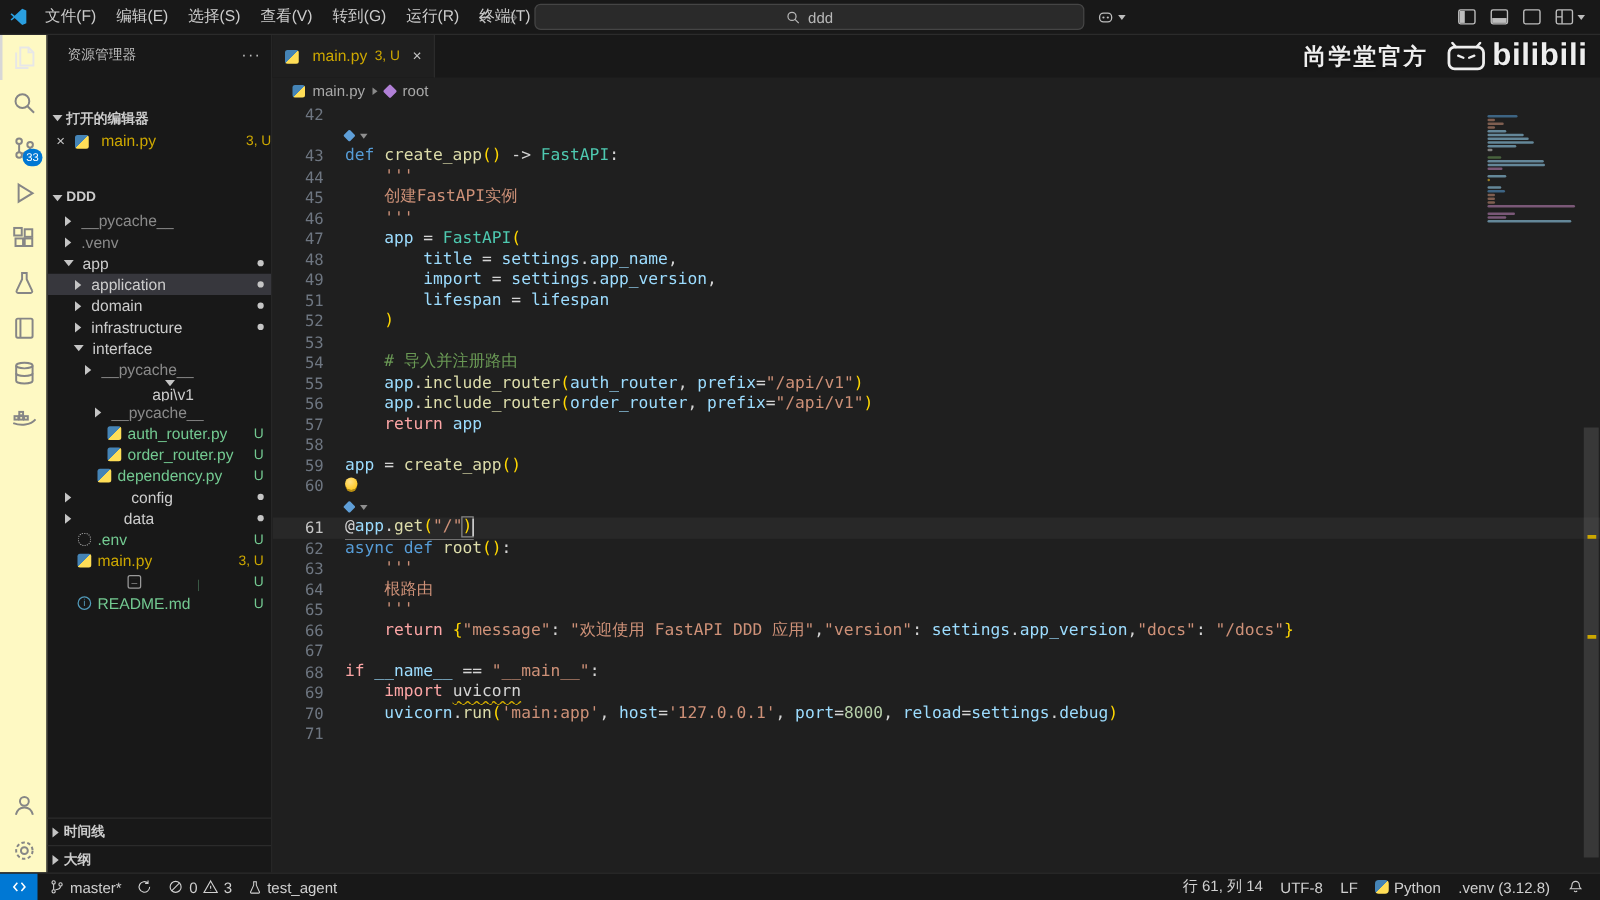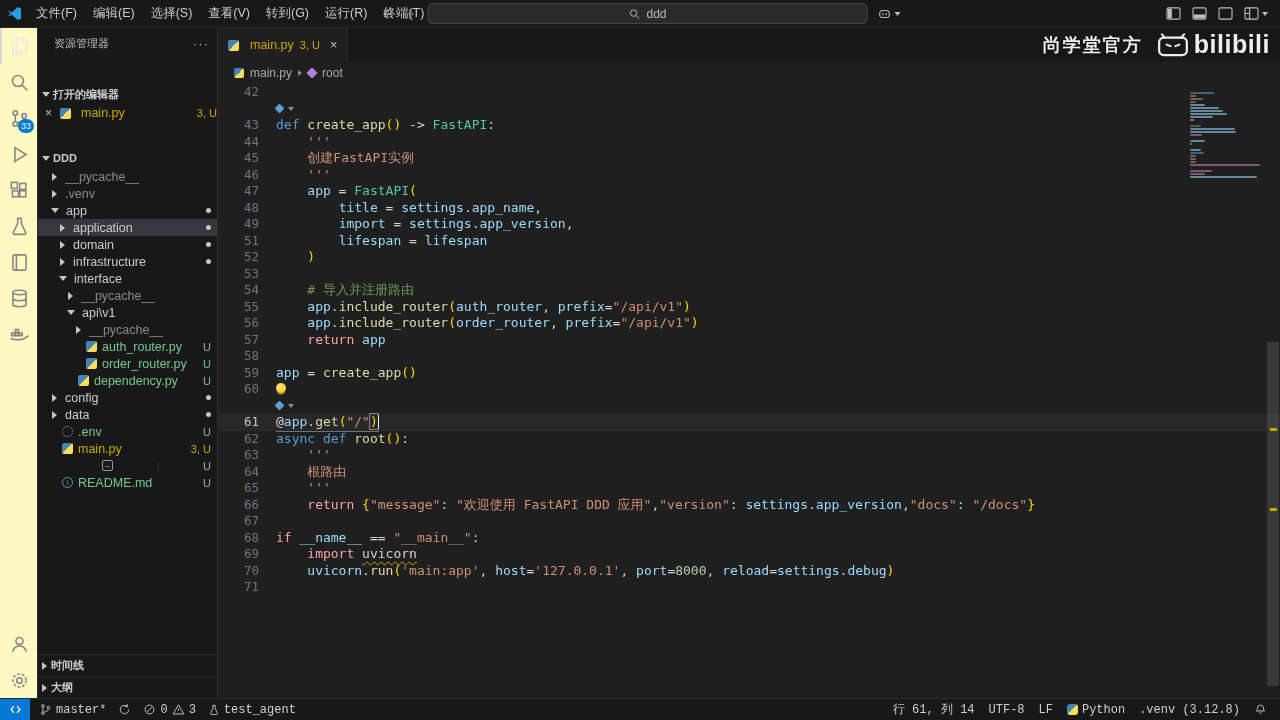--- a/index.html
+++ b/index.html
@@ -127,21 +127,21 @@
     gap:14px; color:#ffffff; opacity:.93; pointer-events:none; text-shadow:0 1px 3px rgba(0,0,0,.65); }
   .wm-text { font-size:18px; font-weight:700; letter-spacing:2px; }
   .wm-logo { display:flex; align-items:center; gap:5px; }
   .wm-logo .wm-name { font-size:25px; font-weight:800; letter-spacing:.5px; }
 
   
   .statusbar { height:22px; background:#181818; border-top:1px solid #2b2b2b; display:flex;
     align-items:stretch; font-size:12px; color:#d0d0d0; flex:none; z-index:10; }
   .remote { width:30px; background:#0078d4; display:flex; align-items:center; justify-content:center; flex:none; }
   .sb-left { display:flex; align-items:center; gap:2px; padding-left:4px; }
-  .sb-item { display:flex; align-items:center; gap:4px; padding:0 5px; height:100%;font-family:Liberation Mono, monospace; }
+  .sb-item { display:flex; align-items:center; gap:4px; padding:0 5px; height:100%; }
   .sb-item svg { stroke:#d0d0d0; fill:none; stroke-width:1.1; }
   .sb-right { margin-left:auto; display:flex; align-items:center; gap:4px; padding-right:8px; }
   .py-mini { width:11px; height:11px; border-radius:3px; background:linear-gradient(135deg,#4584b6 50%,#ffde57 50%); }
 </style>
 </head>
 <body>
 
 <div class="app">
 
   <header class="titlebar">
@@ -337,21 +337,21 @@
             <span class="tdot"></span>
           </div>
           <div class="tree-row" style="padding-left: 20px;">
             <span class="tchev down"></span>
             <span class="tlabel">interface</span>
           </div>
           <div class="tree-row" style="padding-left: 28px;">
             <span class="tchev right"></span>
             <span class="tlabel dim">__pycache__</span>
           </div>
-          <div class="tree-row" style="padding-left: 28px;">
+          <div class="tree-row" style="padding-left: 28px; flex-direction: column;">
             <span class="tchev down"></span>
             <span class="tlabel">api\v1</span>
           </div>
           <div class="tree-row" style="padding-left: 36px;">
             <span class="tchev right"></span>
             <span class="tlabel dim">__pycache__</span>
           </div>
           <div class="tree-row" style="padding-left: 36px;">
             <span class="tchev none"></span>
             <span class="ficon py"></span>
@@ -363,26 +363,26 @@
             <span class="ficon py"></span>
             <span class="tlabel green">order_router.py</span>
             <span class="tbadge green">U</span>
           </div>
           <div class="tree-row" style="padding-left: 28px;">
             <span class="tchev none"></span>
             <span class="ficon py"></span>
             <span class="tlabel green">dependency.py</span>
             <span class="tbadge green">U</span>
           </div>
-          <div class="tree-row" style="padding-left: 12px;">
+          <div class="tree-row" style="padding-left: 12px; gap: 40px;">
             <span class="tchev right"></span>
             <span class="tlabel">config</span>
             <span class="tdot"></span>
           </div>
-          <div class="tree-row" style="padding-left: 12px;">
+          <div class="tree-row" style="padding-left: 12px; gap: 34px;">
             <span class="tchev right"></span>
             <span class="tlabel">data</span>
             <span class="tdot"></span>
           </div>
           <div class="tree-row" style="padding-left: 12px;">
             <span class="tchev none"></span>
             <span class="ficon gear"></span>
             <span class="tlabel green">.env</span>
             <span class="tbadge green">U</span>
           </div>

